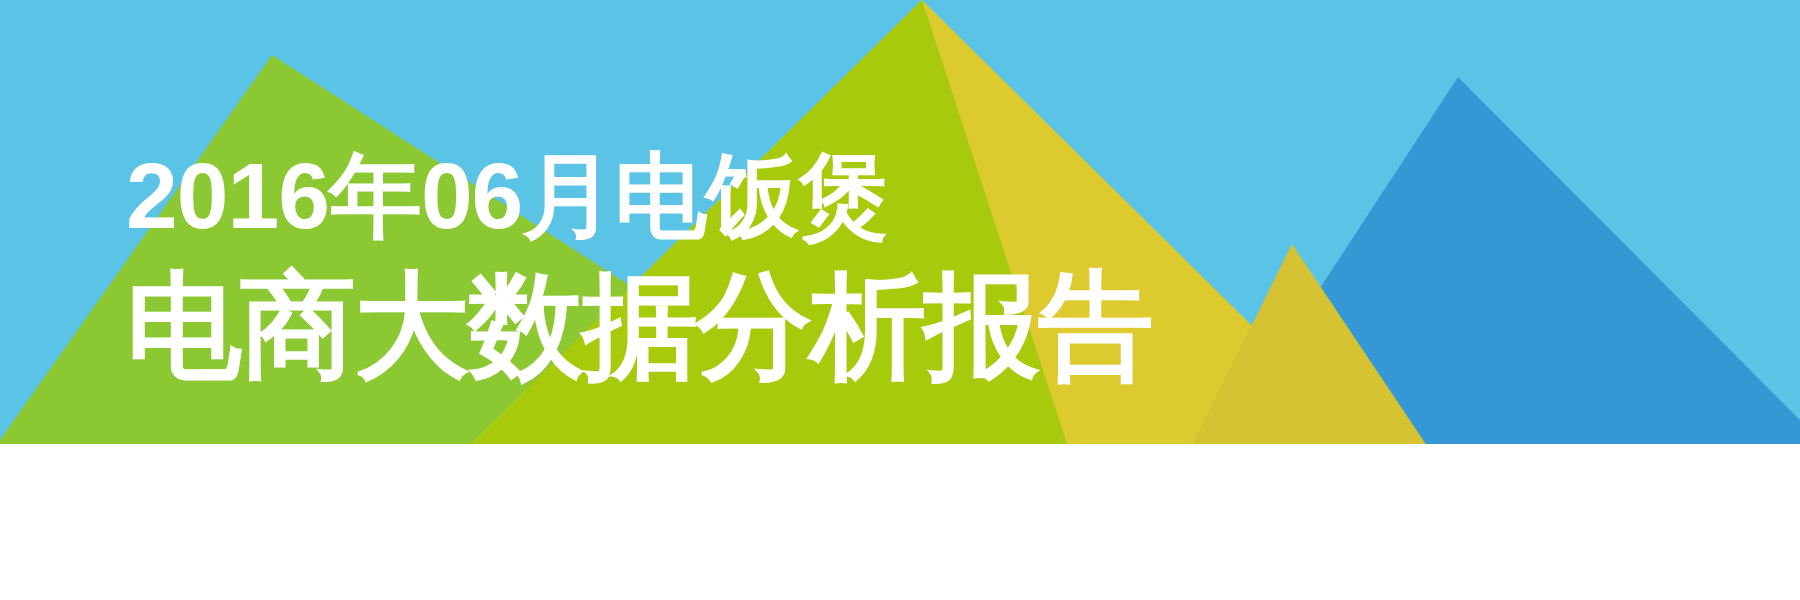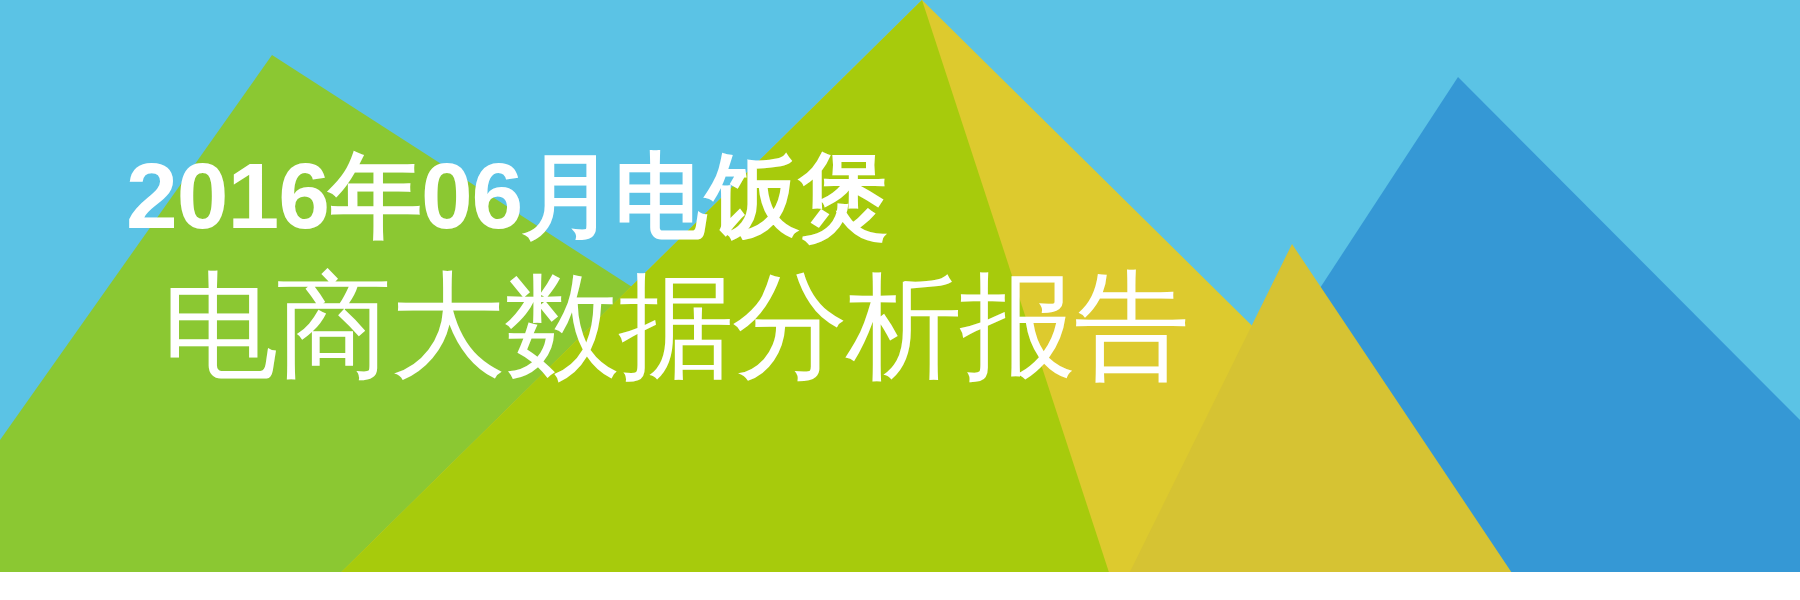--- a/index.html
+++ b/index.html
@@ -3,21 +3,21 @@
 <meta charset="utf-8">
 <style>
   html, body {
     margin: 0;
     padding: 0;
     background: #ffffff;
   }
   #slide {
     position: relative;
     width: 1800px;
-    height: 572px;
+    height: 444px;
     overflow: hidden;
     font-family: "Liberation Sans", "DejaVu Sans", sans-serif;
   }
   #bg {
     position: absolute;
     top: 0;
     left: 0;
     width: 1800px;
     height: 600px;
     display: block;
@@ -33,26 +33,25 @@
   }
   .title-line-1 {
     font-size: 93px;
     font-weight: 700;
     letter-spacing: -1px;
     display: block;
     height: 96px;
   }
   .title-line-2 {
     font-size: 116px;
-    font-weight: 400;
+    font-weight: 700;
     letter-spacing: -2px;
     display: block;
     margin-top: 22px;
     height: 120px;
-    margin-left: 36px;
   }
 </style>
 </head>
 <body>
 
 <div id="slide">
 
   <svg id="bg" viewBox="0 0 1800 600" preserveAspectRatio="none">
     <rect x="0" y="0" width="1800" height="600" fill="#5bc3e5"></rect>
 

